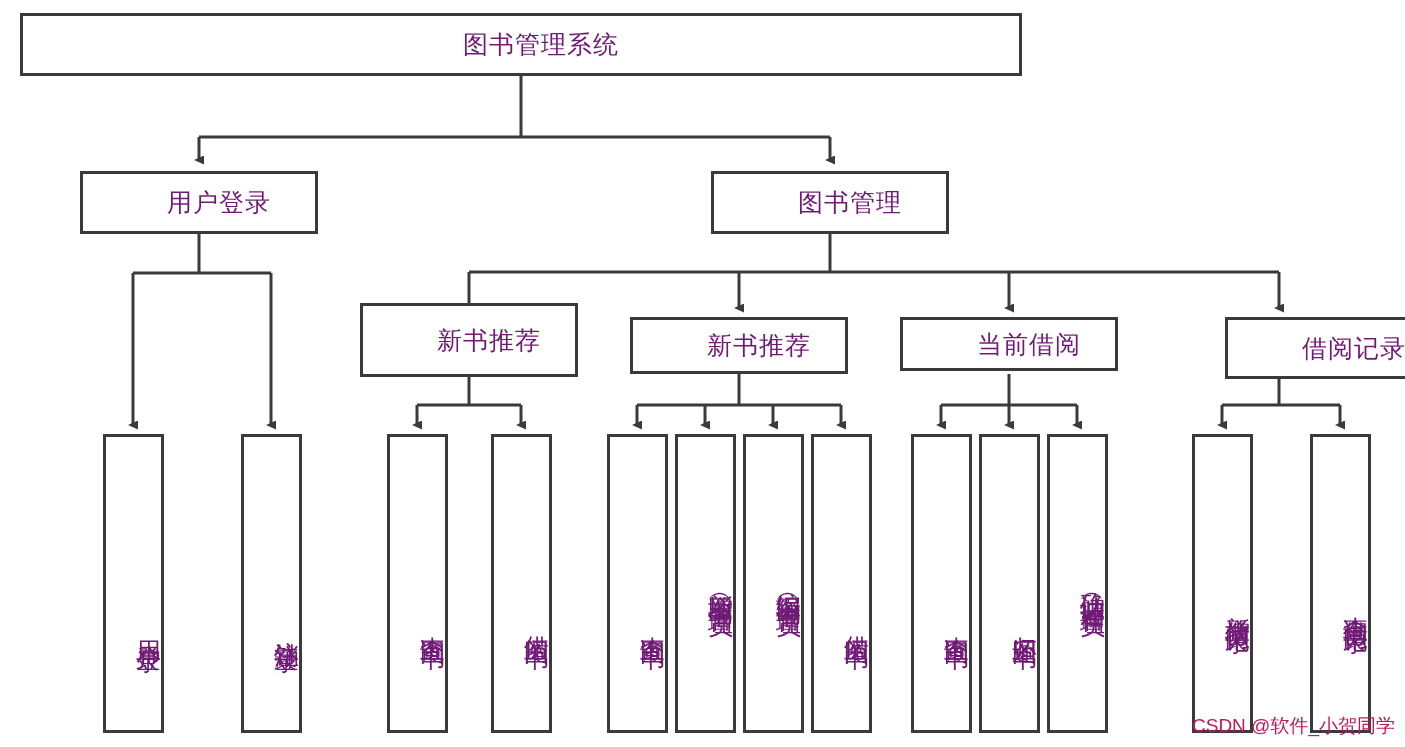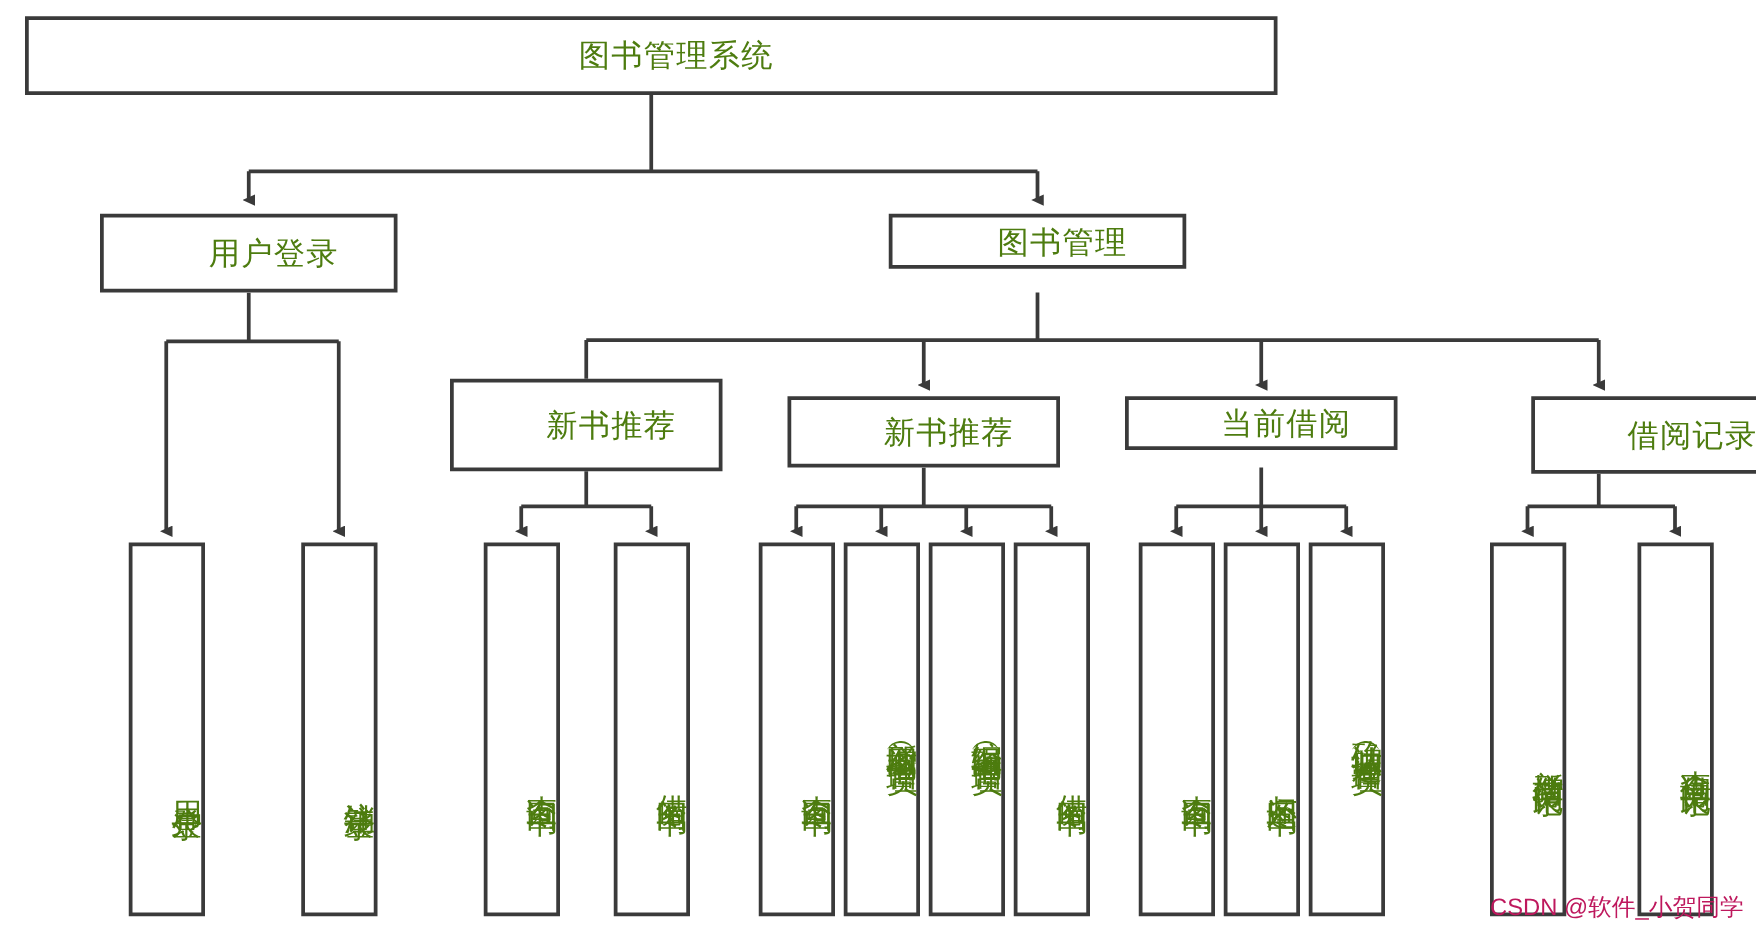--- a/index.html
+++ b/index.html
@@ -26,21 +26,21 @@
     pointer-events: none;
   }
   .node {
     position: absolute;
     box-sizing: border-box;
     background: #ffffff;
     border: 3px solid #3a3a3a;
     display: flex;
     align-items: center;
     justify-content: center;
-    color: #4d7c0f;
+    color: #701a75;
     z-index: 2;
     padding-left: 40px;
   }
   .node.horiz {
     font-size: 25px;
     letter-spacing: 1px;
   }
   .node.vert {
     writing-mode: vertical-rl;
     text-orientation: upright;
@@ -118,25 +118,25 @@
       <path d="M1279,374 L1279,405"></path>
       <path d="M1222,405 L1340,405"></path>
       <path d="M1222,405 L1222,425" marker-end="url(#arrow)"></path>
       <path d="M1340,405 L1340,425" marker-end="url(#arrow)"></path>
     </g>
   </svg>
 
   <div class="node horiz" style="left:20px; top:13px; width:1002px; height:63px;">图书管理系统</div>
 
   <div class="node horiz" style="left:80px; top:171px; width:238px; height:63px;">用户登录</div>
-  <div class="node horiz" style="left:711px; top:171px; width:238px; height:44px;">图书管理</div>
+  <div class="node horiz" style="left:711px; top:171px; width:238px; height:63px;">图书管理</div>
 
   <div class="node horiz" style="left:360px; top:303px; width:218px; height:74px;">新书推荐</div>
   <div class="node horiz" style="left:630px; top:317px; width:218px; height:57px;">新书推荐</div>
-  <div class="node horiz" style="left:900px; top:317px; width:218px; height:43px;">当前借阅</div>
+  <div class="node horiz" style="left:900px; top:317px; width:218px; height:54px;">当前借阅</div>
   <div class="node horiz" style="left:1225px; top:317px; width:218px; height:62px;">借阅记录</div>
 
   <div class="node vert" style="left:103px; top:434px; width:61px; height:299px; padding-top:86px;">用户登录</div>
   <div class="node vert" style="left:241px; top:434px; width:61px; height:299px; padding-top:86px;">注销登录</div>
 
   <div class="node vert" style="left:387px; top:434px; width:61px; height:299px; padding-top:76px;">查询图书</div>
   <div class="node vert" style="left:491px; top:434px; width:61px; height:299px; padding-top:76px;">借阅图书</div>
 
   <div class="node vert" style="left:607px; top:434px; width:61px; height:299px; padding-top:76px;">查询图书</div>
   <div class="node vert tall" style="left:675px; top:434px; width:61px; height:299px;">新增图书（管理员）</div>

